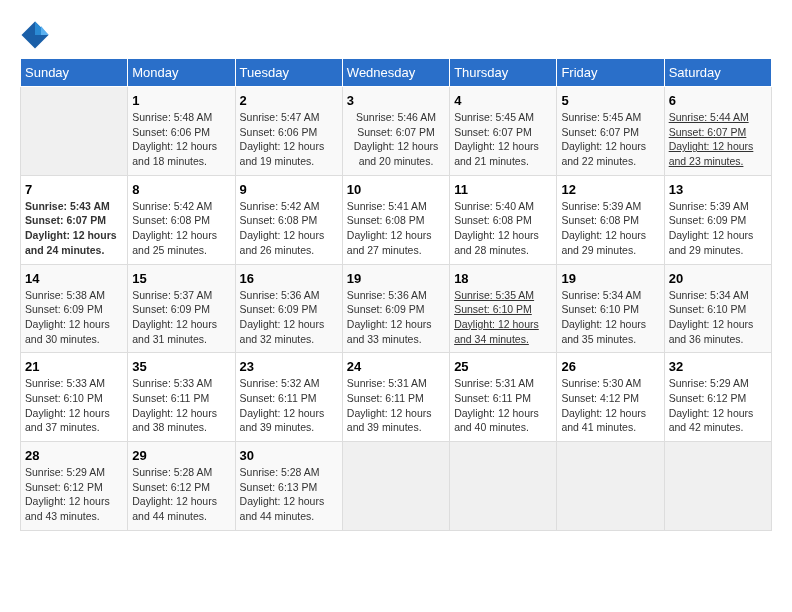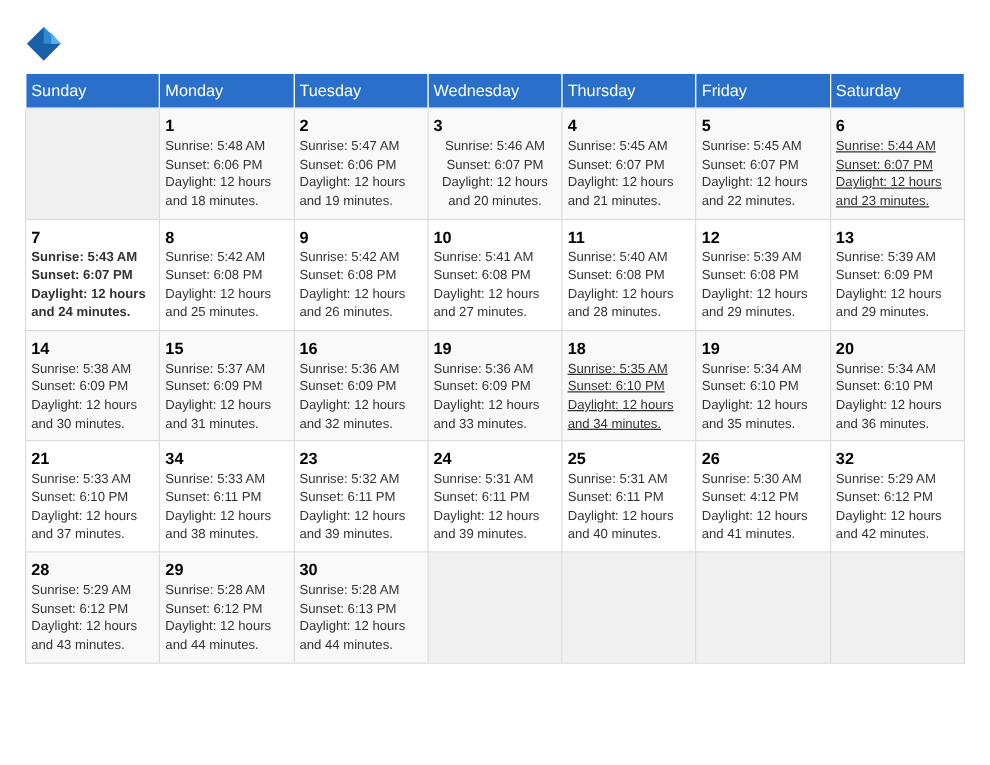--- a/index.html
+++ b/index.html
@@ -281,21 +281,21 @@
       </tr>
       <tr>
         <td>
           <span class="day-number">21</span>
           <div class="day-info" style="white-space: pre-line;">Sunrise: 5:33 AM
 Sunset: 6:10 PM
 Daylight: 12 hours
 and 37 minutes.</div>
         </td>
         <td>
-          <span class="day-number">34</span>
+          <span class="day-number">35</span>
           <div class="day-info" style="white-space: pre-line;">Sunrise: 5:33 AM
 Sunset: 6:11 PM
 Daylight: 12 hours
 and 38 minutes.</div>
         </td>
         <td>
           <span class="day-number">23</span>
           <div class="day-info" style="white-space: pre-line;">Sunrise: 5:32 AM
 Sunset: 6:11 PM
 Daylight: 12 hours

